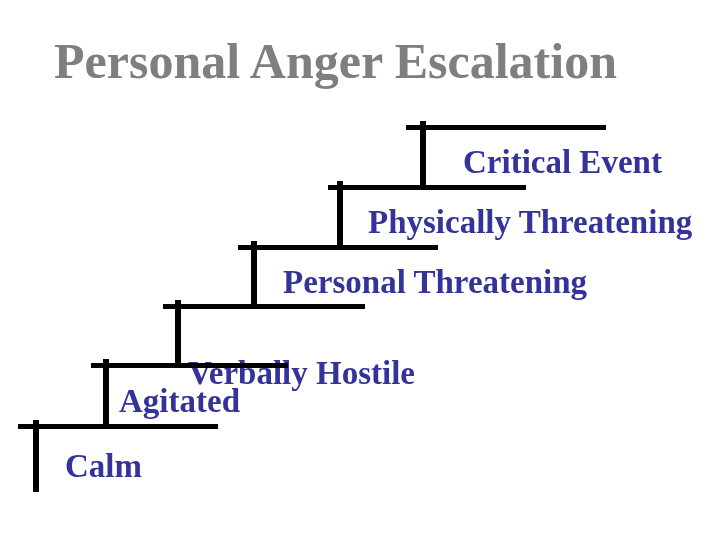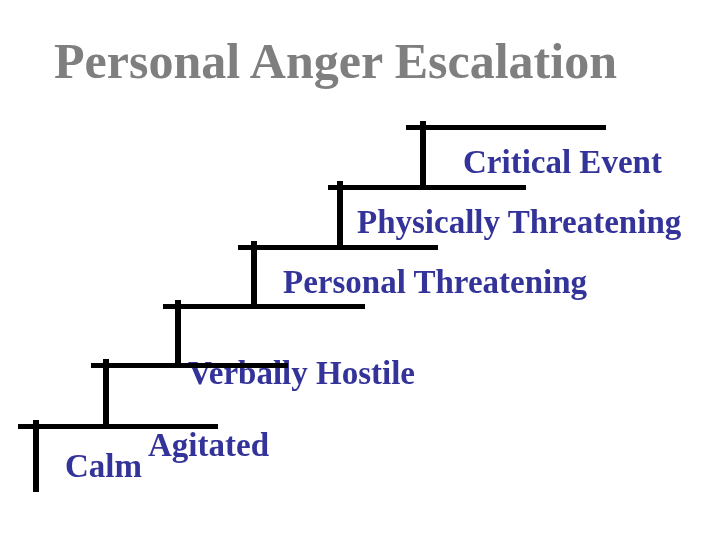--- a/index.html
+++ b/index.html
@@ -36,33 +36,33 @@
     color: #333399;
     white-space: nowrap;
   }
   
   .s1 .tread { left: 406px; top: 125px; width: 200px; }
   .s1 .riser { left: 420px; top: 121px; height: 69px; }
   .s1 .step-label { left: 447px; top: 146px; margin-left: 16px; }
   
   .s2 .tread { left: 328px; top: 185px; width: 198px; }
   .s2 .riser { left: 337px; top: 181px; height: 69px; }
-  .s2 .step-label { left: 357px; top: 206px; }
+  .s2 .step-label { left: 368px; top: 206px; }
   
   .s3 .tread { left: 238px; top: 245px; width: 200px; }
   .s3 .riser { left: 251px; top: 241px; height: 68px; }
   .s3 .step-label { left: 283px; top: 266px; }
   
   .s4 .tread { left: 163px; top: 304px; width: 202px; }
   .s4 .riser { left: 175px; top: 300px; height: 68px; }
   .s4 .step-label { left: 188px; top: 322px; margin-top: 35px; }
   
   .s5 .tread { left: 91px; top: 363px; width: 197px; }
   .s5 .riser { left: 103px; top: 359px; height: 70px; }
-  .s5 .step-label { left: 148px; top: 385px; margin-top: 44px; }
+  .s5 .step-label { left: 119px; top: 385px; }
   
   .s6 .tread { left: 18px; top: 424px; width: 200px; }
   .s6 .riser { left: 33px; top: 420px; height: 72px; }
   .s6 .step-label { left: 65px; top: 450px; }
 </style>
 </head>
 <body>
 
 <div class="slide">
   <h1 class="title">Personal Anger Escalation</h1>

